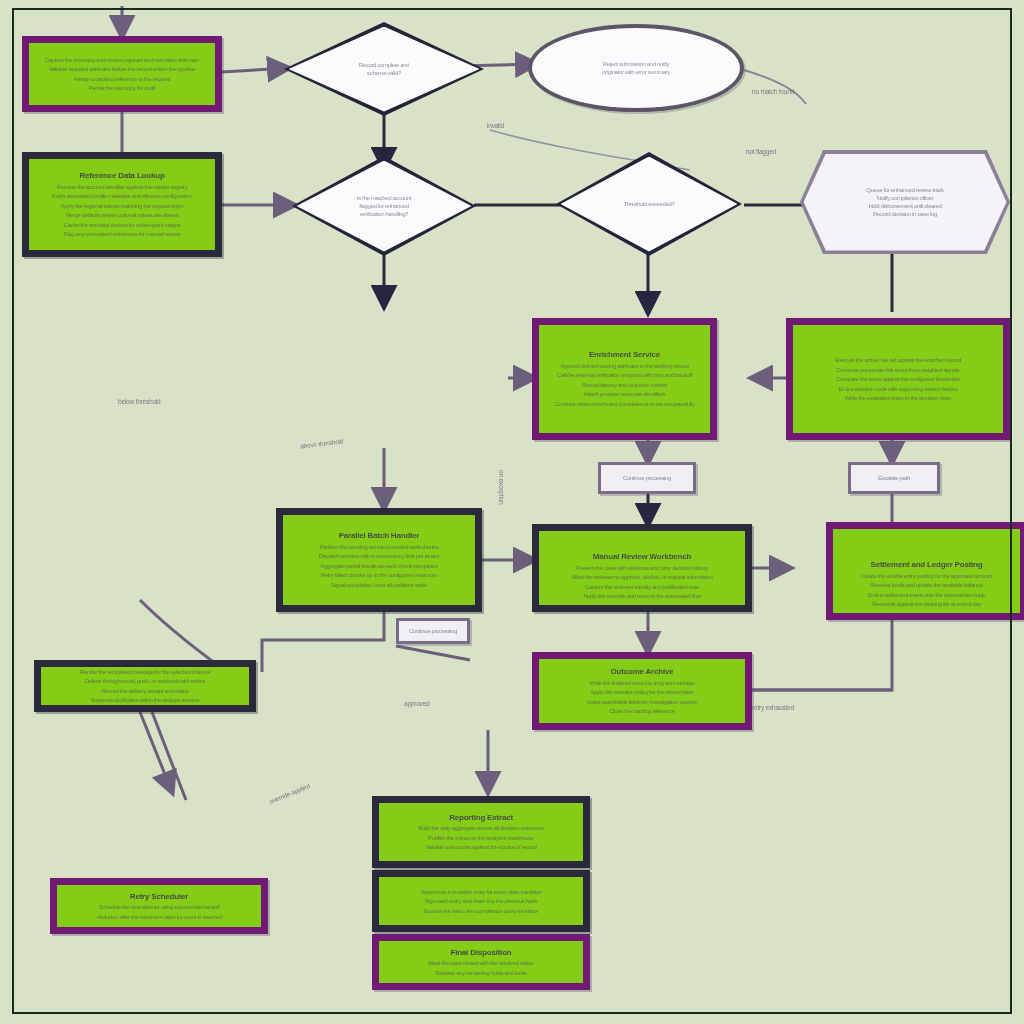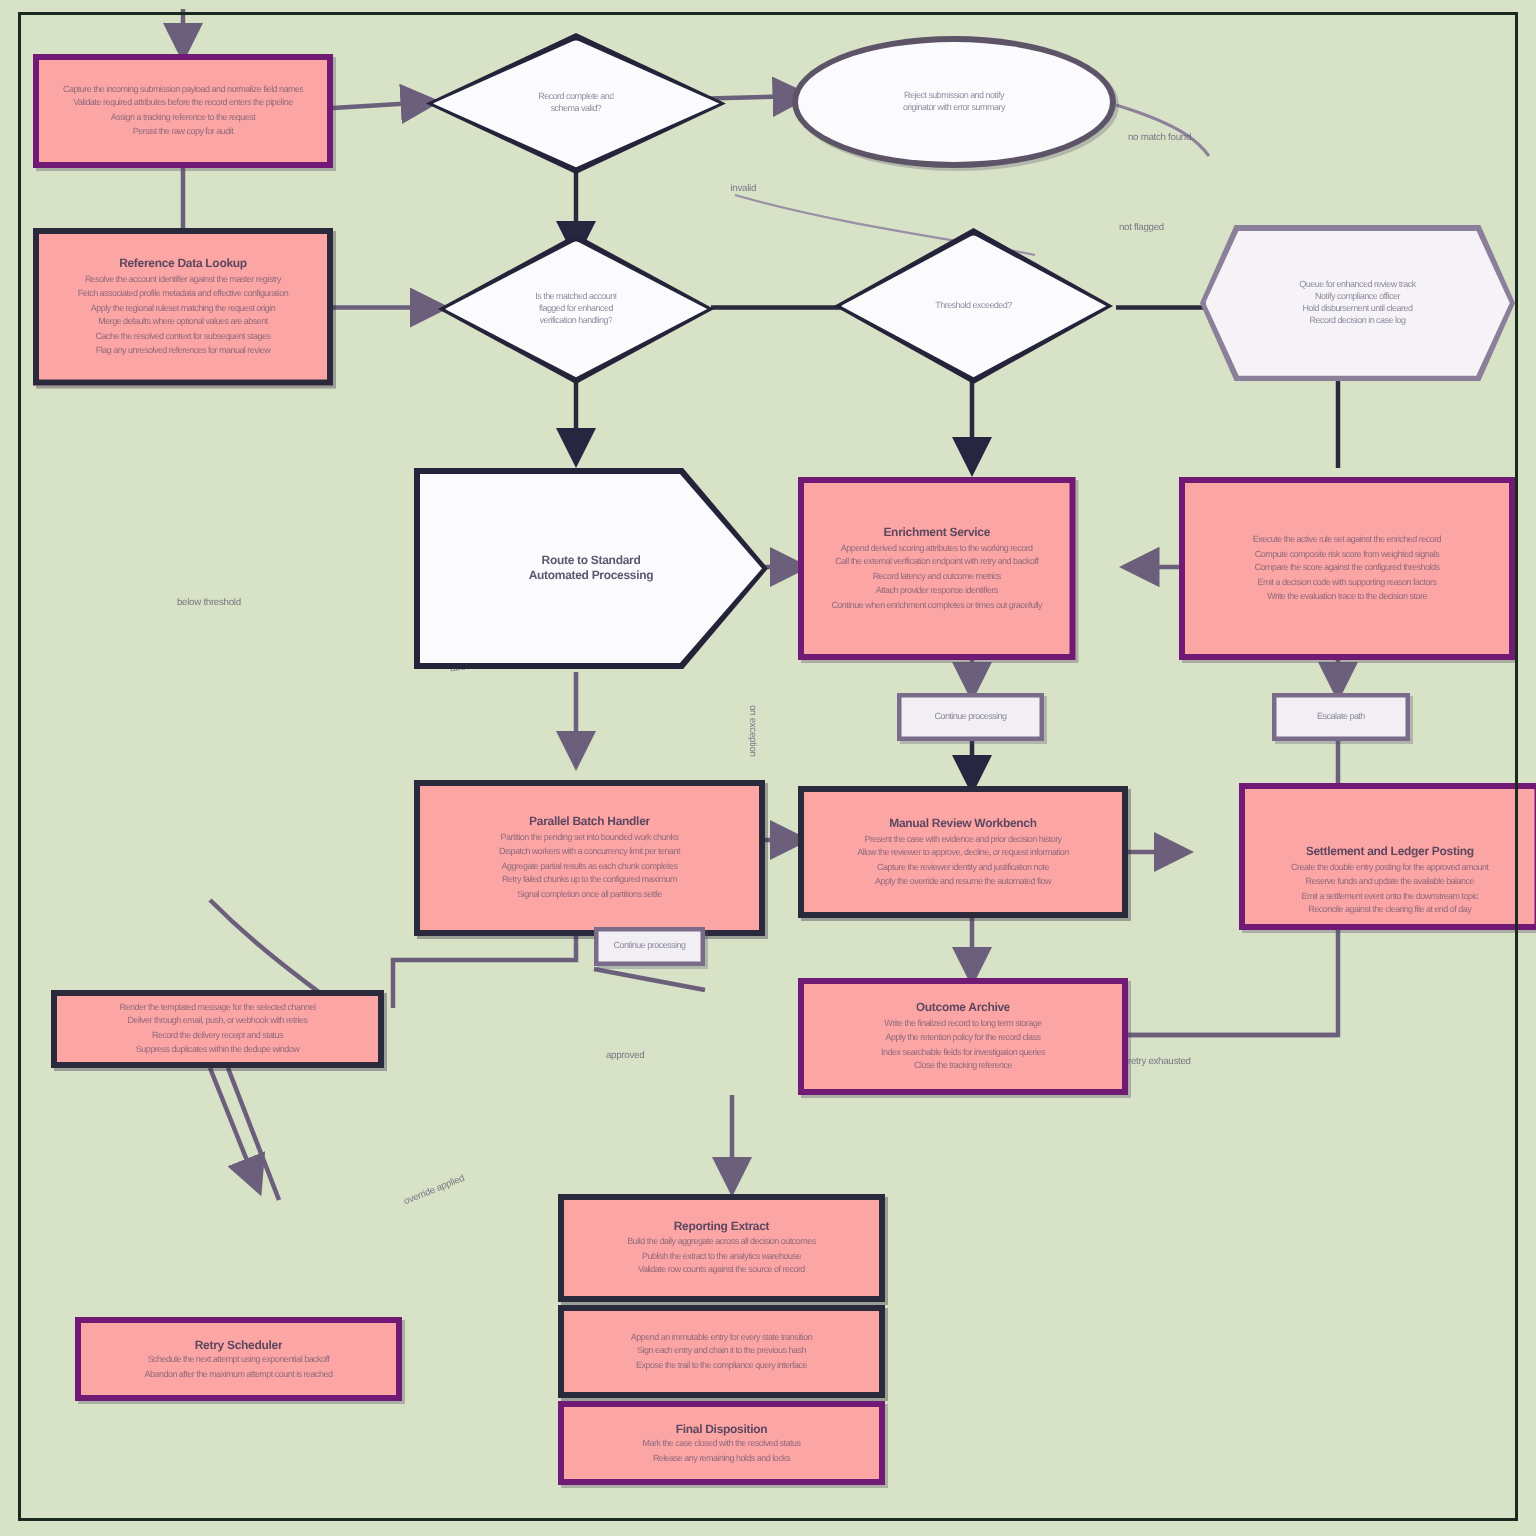--- a/index.html
+++ b/index.html
@@ -40,22 +40,22 @@
     box-sizing: border-box;
     display: flex;
     flex-direction: column;
     justify-content: center;
     align-items: center;
     text-align: center;
     overflow: hidden;
     color: #2f2b3c;
   }
   .rect {
-    background: #fca5a5;
-    border: 4px solid #701a75;
+    background: #84cc16;
+    border: 7px solid #701a75;
     box-shadow: 2px 2px 0 rgba(90,78,102,.35);
     padding: 5px 9px;
   }
   .rect.dark {
     border-color: #2b2a3d;
     box-shadow: 2px 2px 0 rgba(40,38,58,.35);
   }
   .small-label {
     background: #f1eef4;
     border: 3px solid #7b6b8a;
@@ -309,26 +309,20 @@
 
   <div class="hex-wrap" style="left:800px; top:150px; width:210px; height:104px;">
     <div class="hex-inner">
       <div class="ln w80">Queue for enhanced review track</div>
       <div class="ln w70">Notify compliance officer</div>
       <div class="ln w80">Hold disbursement until cleared</div>
       <div class="ln w70">Record decision in case log</div>
     </div>
   </div>
 
-  <div class="penta-wrap" style="left:276px; top:312px; width:236px; height:134px;">
-    <div class="penta-inner">
-      <div class="ttl">Route to Standard</div>
-      <div class="ttl">Automated Processing</div>
-    </div>
-  </div>
 
   <div class="node rect" style="left:532px; top:318px; width:185px; height:122px;">
     <div class="node-body">
       <div class="ttl">Enrichment Service</div>
       <div class="ln w90">Append derived scoring attributes to the working record</div>
       <div class="ln w90">Call the external verification endpoint with retry and backoff</div>
       <div class="ln w70">Record latency and outcome metrics</div>
       <div class="ln w80">Attach provider response identifiers</div>
       <div class="ln w90">Continue when enrichment completes or times out gracefully</div>
     </div>
@@ -337,32 +331,32 @@
   <div class="node rect" style="left:786px; top:318px; width:224px; height:122px;">
     <div class="node-body">
       <div class="ln w90">Execute the active rule set against the enriched record</div>
       <div class="ln w90">Compute composite risk score from weighted signals</div>
       <div class="ln w90">Compare the score against the configured thresholds</div>
       <div class="ln w80">Emit a decision code with supporting reason factors</div>
       <div class="ln w90">Write the evaluation trace to the decision store</div>
     </div>
   </div>
 
-  <div class="node rect dark" style="left:276px; top:520px; width:234px; height:104px;">
+  <div class="node rect dark" style="left:276px; top:508px; width:206px; height:104px;">
     <div class="node-body">
       <div class="ttl">Parallel Batch Handler</div>
       <div class="ln w90">Partition the pending set into bounded work chunks</div>
       <div class="ln w90">Dispatch workers with a concurrency limit per tenant</div>
       <div class="ln w80">Aggregate partial results as each chunk completes</div>
       <div class="ln w80">Retry failed chunks up to the configured maximum</div>
       <div class="ln w60">Signal completion once all partitions settle</div>
     </div>
   </div>
 
-  <div class="node rect dark" style="left:532px; top:524px; width:220px; height:88px;">
+  <div class="node rect dark" style="left:532px; top:524px; width:220px; height:88px;justify-content:flex-end;">
     <div class="node-body">
       <div class="ttl">Manual Review Workbench</div>
       <div class="ln w90">Present the case with evidence and prior decision history</div>
       <div class="ln w90">Allow the reviewer to approve, decline, or request information</div>
       <div class="ln w80">Capture the reviewer identity and justification note</div>
       <div class="ln w90">Apply the override and resume the automated flow</div>
     </div>
   </div>
 
   <div class="node rect" style="left:826px; top:522px; width:201px; height:98px;justify-content:flex-end;">

